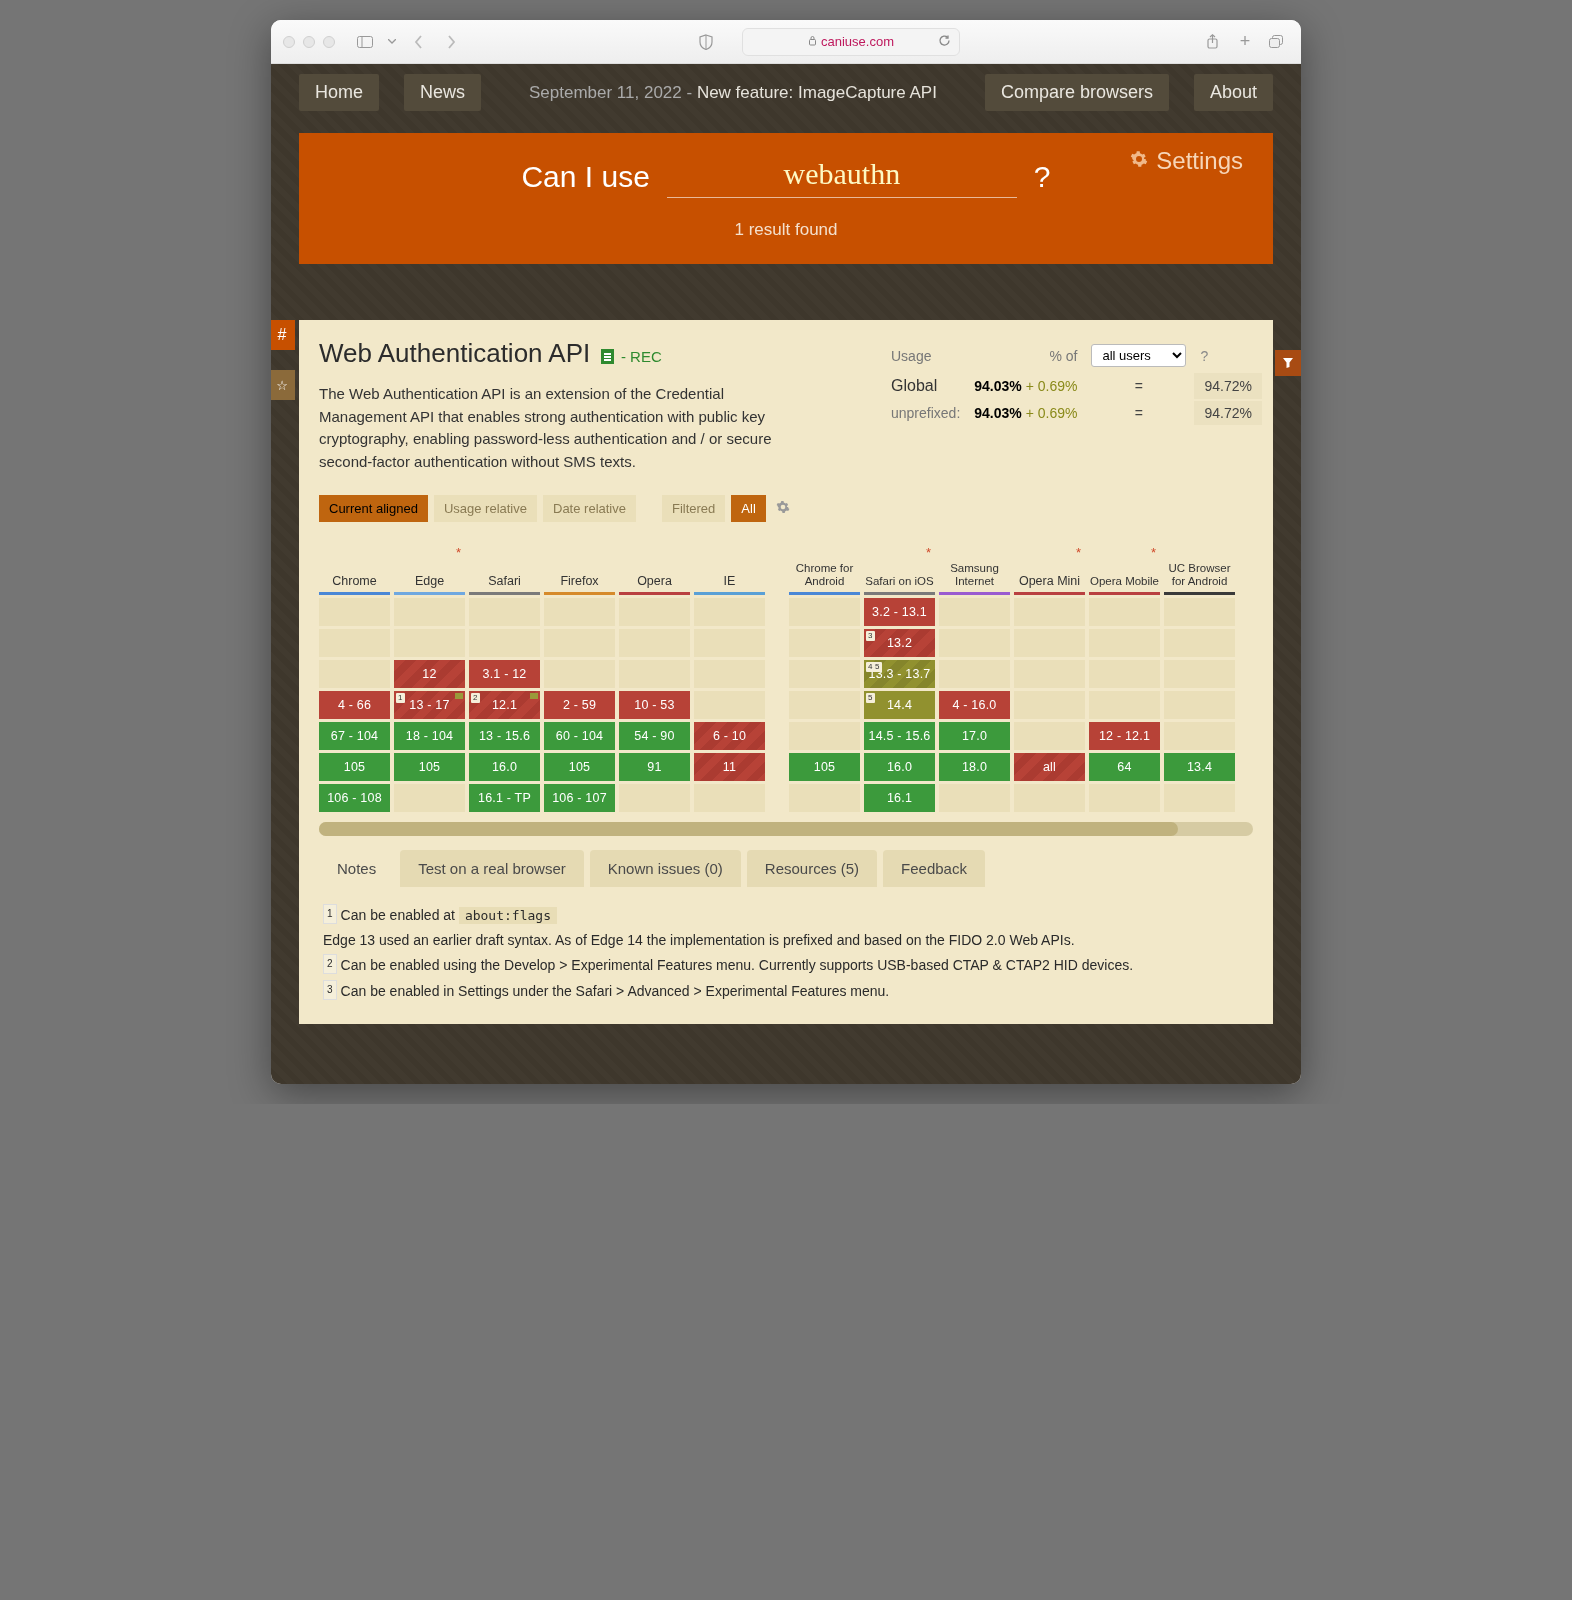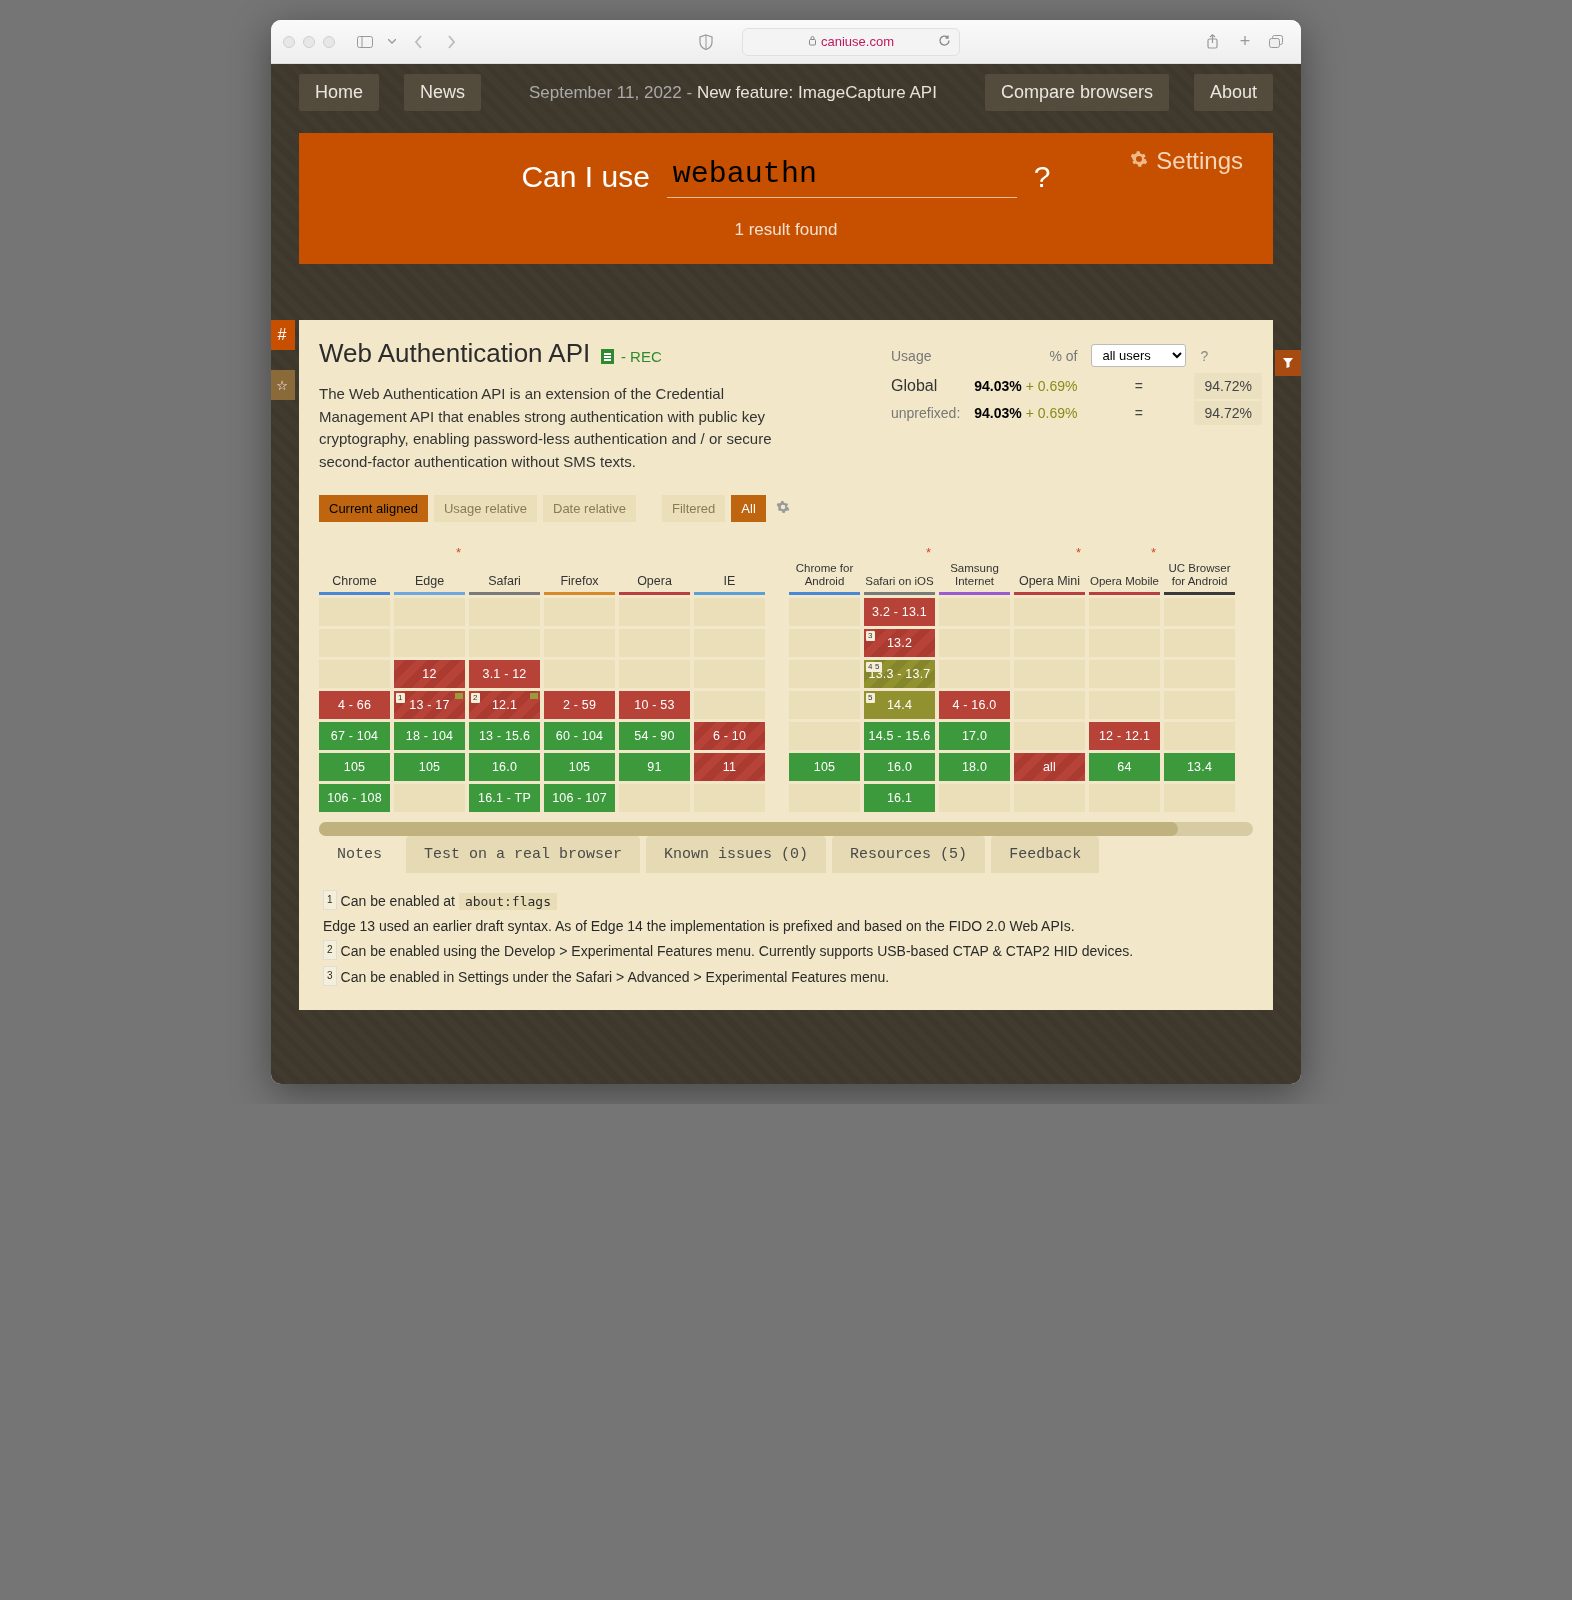--- a/index.html
+++ b/index.html
@@ -57,22 +57,22 @@
 
 
 .hero {
   margin:14px 28px 0; background:#c75000; padding:22px 30px 24px;
   color:#fff; position:relative;
 }
 .hero-row { display:flex; align-items:center; justify-content:center; gap:17px; font-size:30px;}
 .hero-row .can { font-weight:300; }
 .hero-row input {
   width:350px; background:transparent; border:none; border-bottom:1px solid rgba(255,255,255,0.6);
-  color:#000000; font-size:30px; text-align:left; padding:2px 6px 6px; outline:none;
-  font-family:Liberation Mono, monospace;
+  color:#fef9c3; font-size:30px; text-align:center; padding:2px 6px 6px; outline:none;
+  font-family:Liberation Serif, serif;
 }
 .hero-row .qm { font-size:30px;}
 .settings { position:absolute; right:30px; top:14px; color:#f7d6b8; font-size:24px; display:flex; align-items:center; gap:8px;}
 .settings .gear { color:#f0b98a; font-size:18px;}
 .hero-result { text-align:center; margin-top:22px; font-size:17px; color:#f4e0cd;}
 .filter-chip {
   position:absolute; right:0; top: 258px;
   width:26px; height:26px; background:#a84b13; display:flex;
   align-items:center; justify-content:center; color:#fff; font-size:12px;
 }
@@ -149,21 +149,21 @@
 .cell .flag {
   position:absolute; right:2px; top:2px; width:8px; height:6px;
   background:#9a9a3a;
 }
 
 .cells { min-height: 186px;}
 .scrollbar { height:14px; background:#d6cba3; border-radius:7px; margin:10px 0 0; position:relative;}
 .scrollbar::after{ content:""; position:absolute; left:0; top:0; bottom:0; width:92%; background:#c0b27e; border-radius:7px;}
 
 
-.tabs { display:flex; gap:0; font-family:Liberation Mono, monospace;}
+.tabs { display:flex; gap:0; margin-top:14px;}
 .tab {
   padding:10px 18px; font-size:15px; color:#4a4a4a; background:#e5dab3;
   border-radius:4px 4px 0 0; margin-right:6px;
 }
 .tab.active { background:#f2e8c9; font-weight:500;}
 .notes-body { padding:16px 4px 20px; font-size:14px; color:#2a2a2a; line-height:1.8;}
 .notes-body .sup { display:inline-block; background:#f5efda; font-size:10px; padding:0 3px; vertical-align:3px; margin-right:4px; border:1px solid #ddd;}
 .notes-body code { background:#e8ddb6; padding:1px 6px; font-family:Menlo,monospace; font-size:13px;}
 </style>
 </head>

